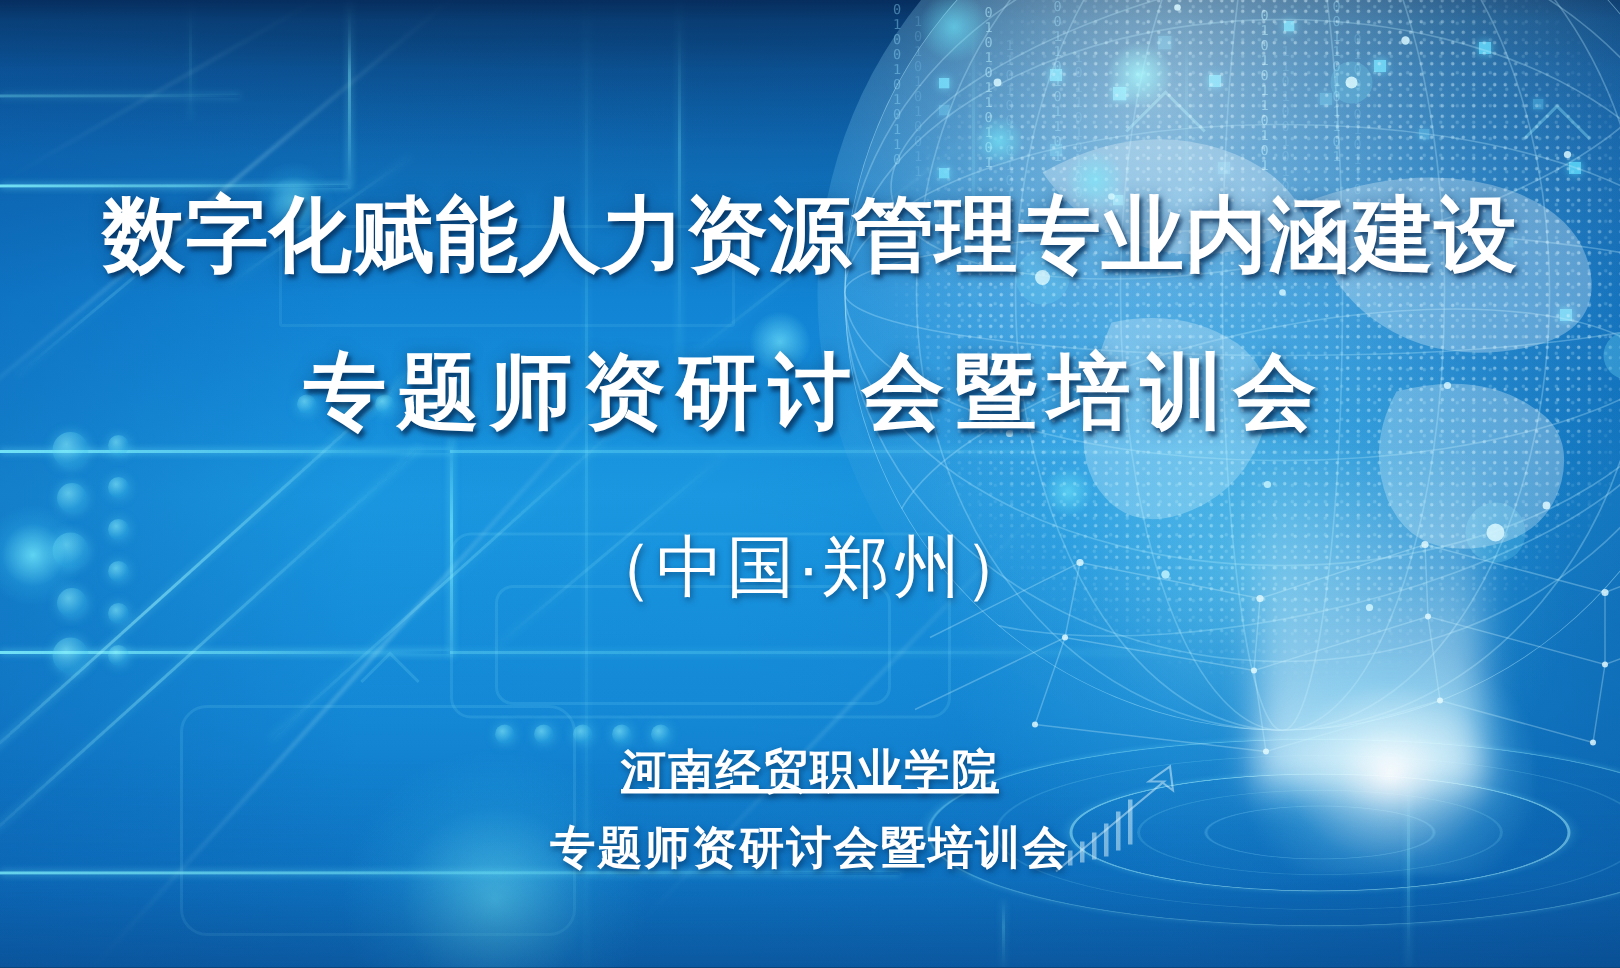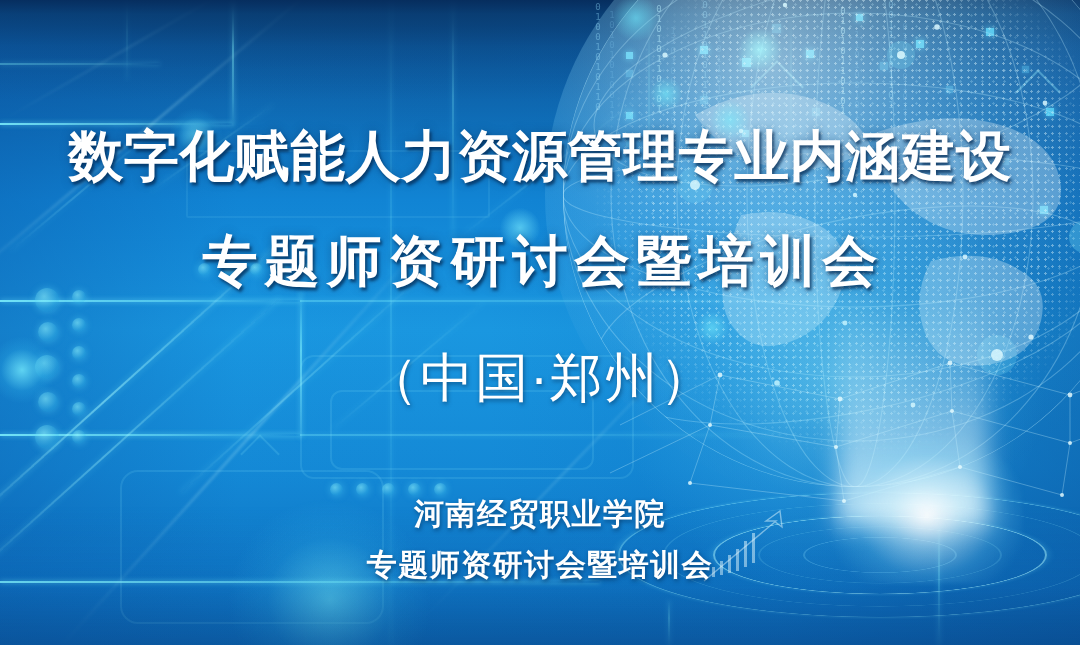--- a/index.html
+++ b/index.html
@@ -255,39 +255,39 @@
     position: absolute;
     top: 229px; left: 0; right: 0;
     font-size: 55px;
     letter-spacing: 7px;
     text-indent: 7px;
     line-height: 64px;
   }
   #location {
     position: absolute;
     top: 350px; left: 0; right: 0;
-    font-size: 53px;
+    font-size: 45px;
     font-weight: normal;
     line-height: 56px;
     letter-spacing: 2px;
     color: #ffffff;
     white-space: nowrap;
     text-shadow: 1px 2px 4px rgba(4,40,80,0.55);
   }
   .org-line {
     position: absolute;
     left: 0; right: 0;
     font-size: 30px;
     font-weight: bold;
     letter-spacing: 1.5px;
     color: #ffffff;
     white-space: nowrap;
     text-shadow: 1px 2px 4px rgba(4,40,80,0.60);
   }
-  #org1 { top: 494px; }
+  #org1 { top: 494px; text-decoration: underline; }
   #org2 { top: 545px; }
 </style>
 </head>
 <body>
 
 <div id="poster">
 
   <div class="layer bg-base"></div>
   <div class="layer bg-hwash"></div>
 

